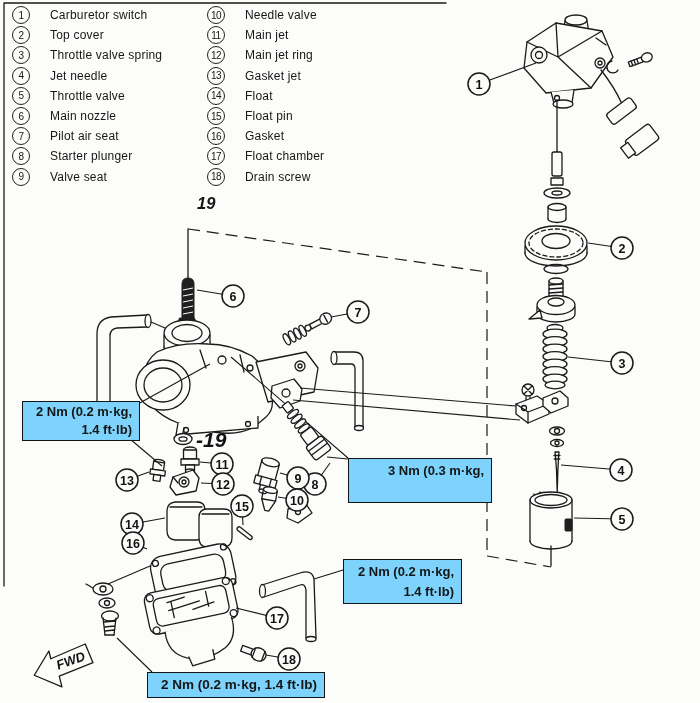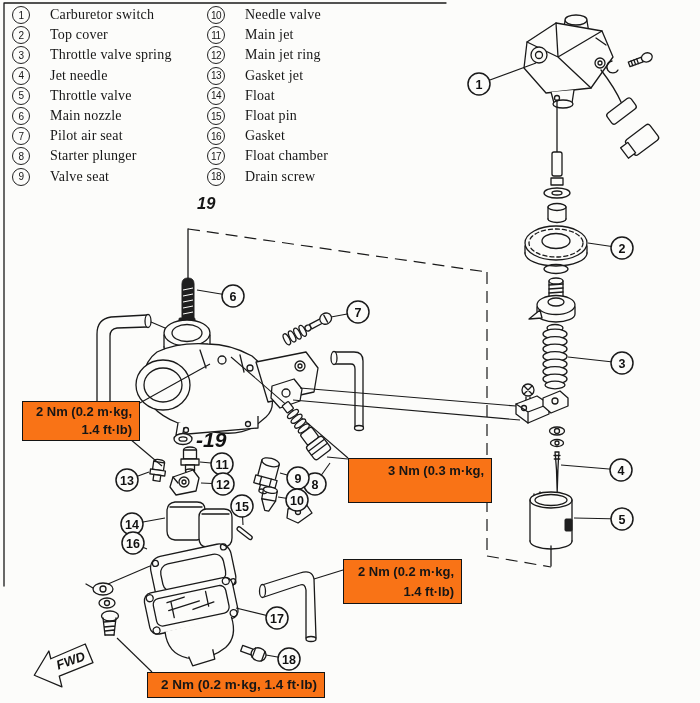--- a/index.html
+++ b/index.html
@@ -11,29 +11,29 @@
   
   .plist{position:absolute;left:12px;top:5px;display:flex;}
   .pcol{display:flex;flex-direction:column;}
   .pcol1{width:195px;}
   .plist-row{display:flex;align-items:center;height:20.2px;}
   .pnum{
     flex:0 0 auto;width:16px;height:16px;border:1.4px solid #222;border-radius:50%;
     display:flex;align-items:center;justify-content:center;
     font-size:10px;margin-right:20px;letter-spacing:-0.5px;
   }
-  .plabel{font-size:14px;letter-spacing:0.2px;white-space:nowrap;font-family:Liberation Serif, serif;}
+  .plabel{font-size:12px;letter-spacing:0.2px;white-space:nowrap;}
   .p19{
     position:absolute;left:197px;top:194px;font-style:italic;font-weight:bold;
     font-size:16.5px;display:flex;
   }
   .p19 .p19num{margin-right:13px;}
   
   .tq{
-    position:absolute;background:#f97316;border:1.6px solid #141414;
+    position:absolute;background:#7dd3fc;border:1.6px solid #141414;
     font-size:13px;font-weight:bold;text-align:right;box-sizing:border-box;
     padding:1px 7px 0 5px;line-height:17.5px;white-space:nowrap;
   }
   .tq span{display:block;}
   #t2,#t3{line-height:19.5px;padding-top:2px;}
   #t4{text-align:right;line-height:22px;font-size:13.5px;}
   
   .draw *{vector-effect:none;}
   .s{stroke:#1a1a1a;stroke-width:1.3;fill:none;stroke-linecap:round;stroke-linejoin:round;}
   .w{stroke:#1a1a1a;stroke-width:1.3;fill:#fcfcfa;stroke-linejoin:round;}

